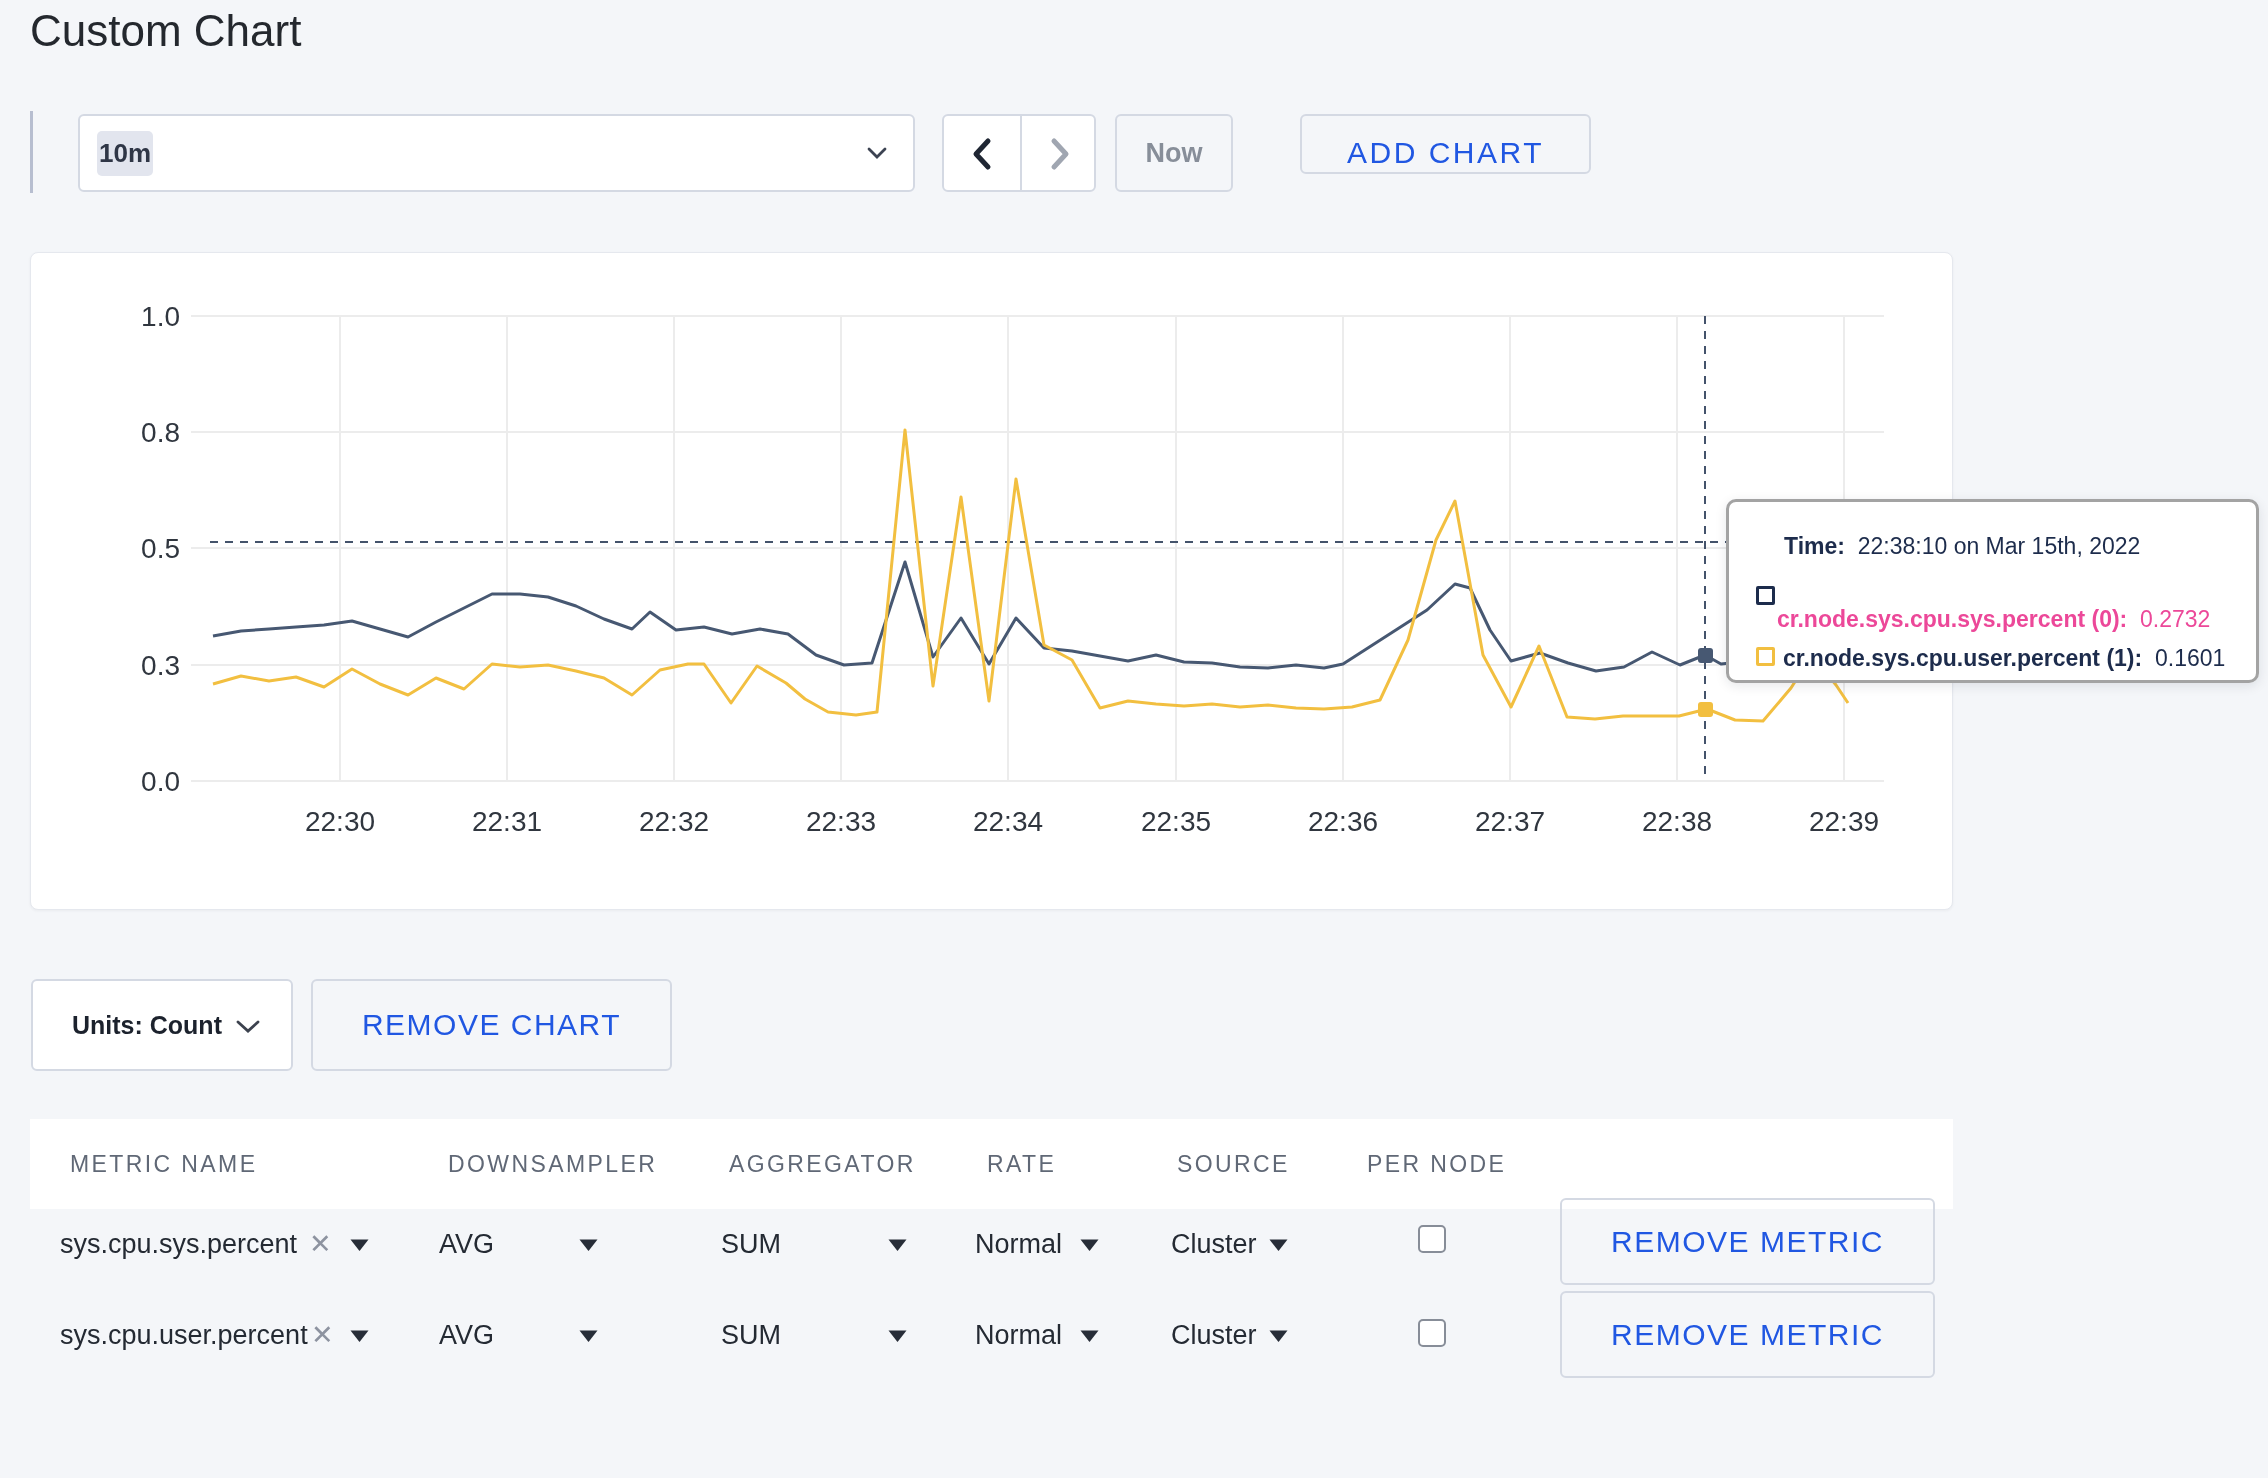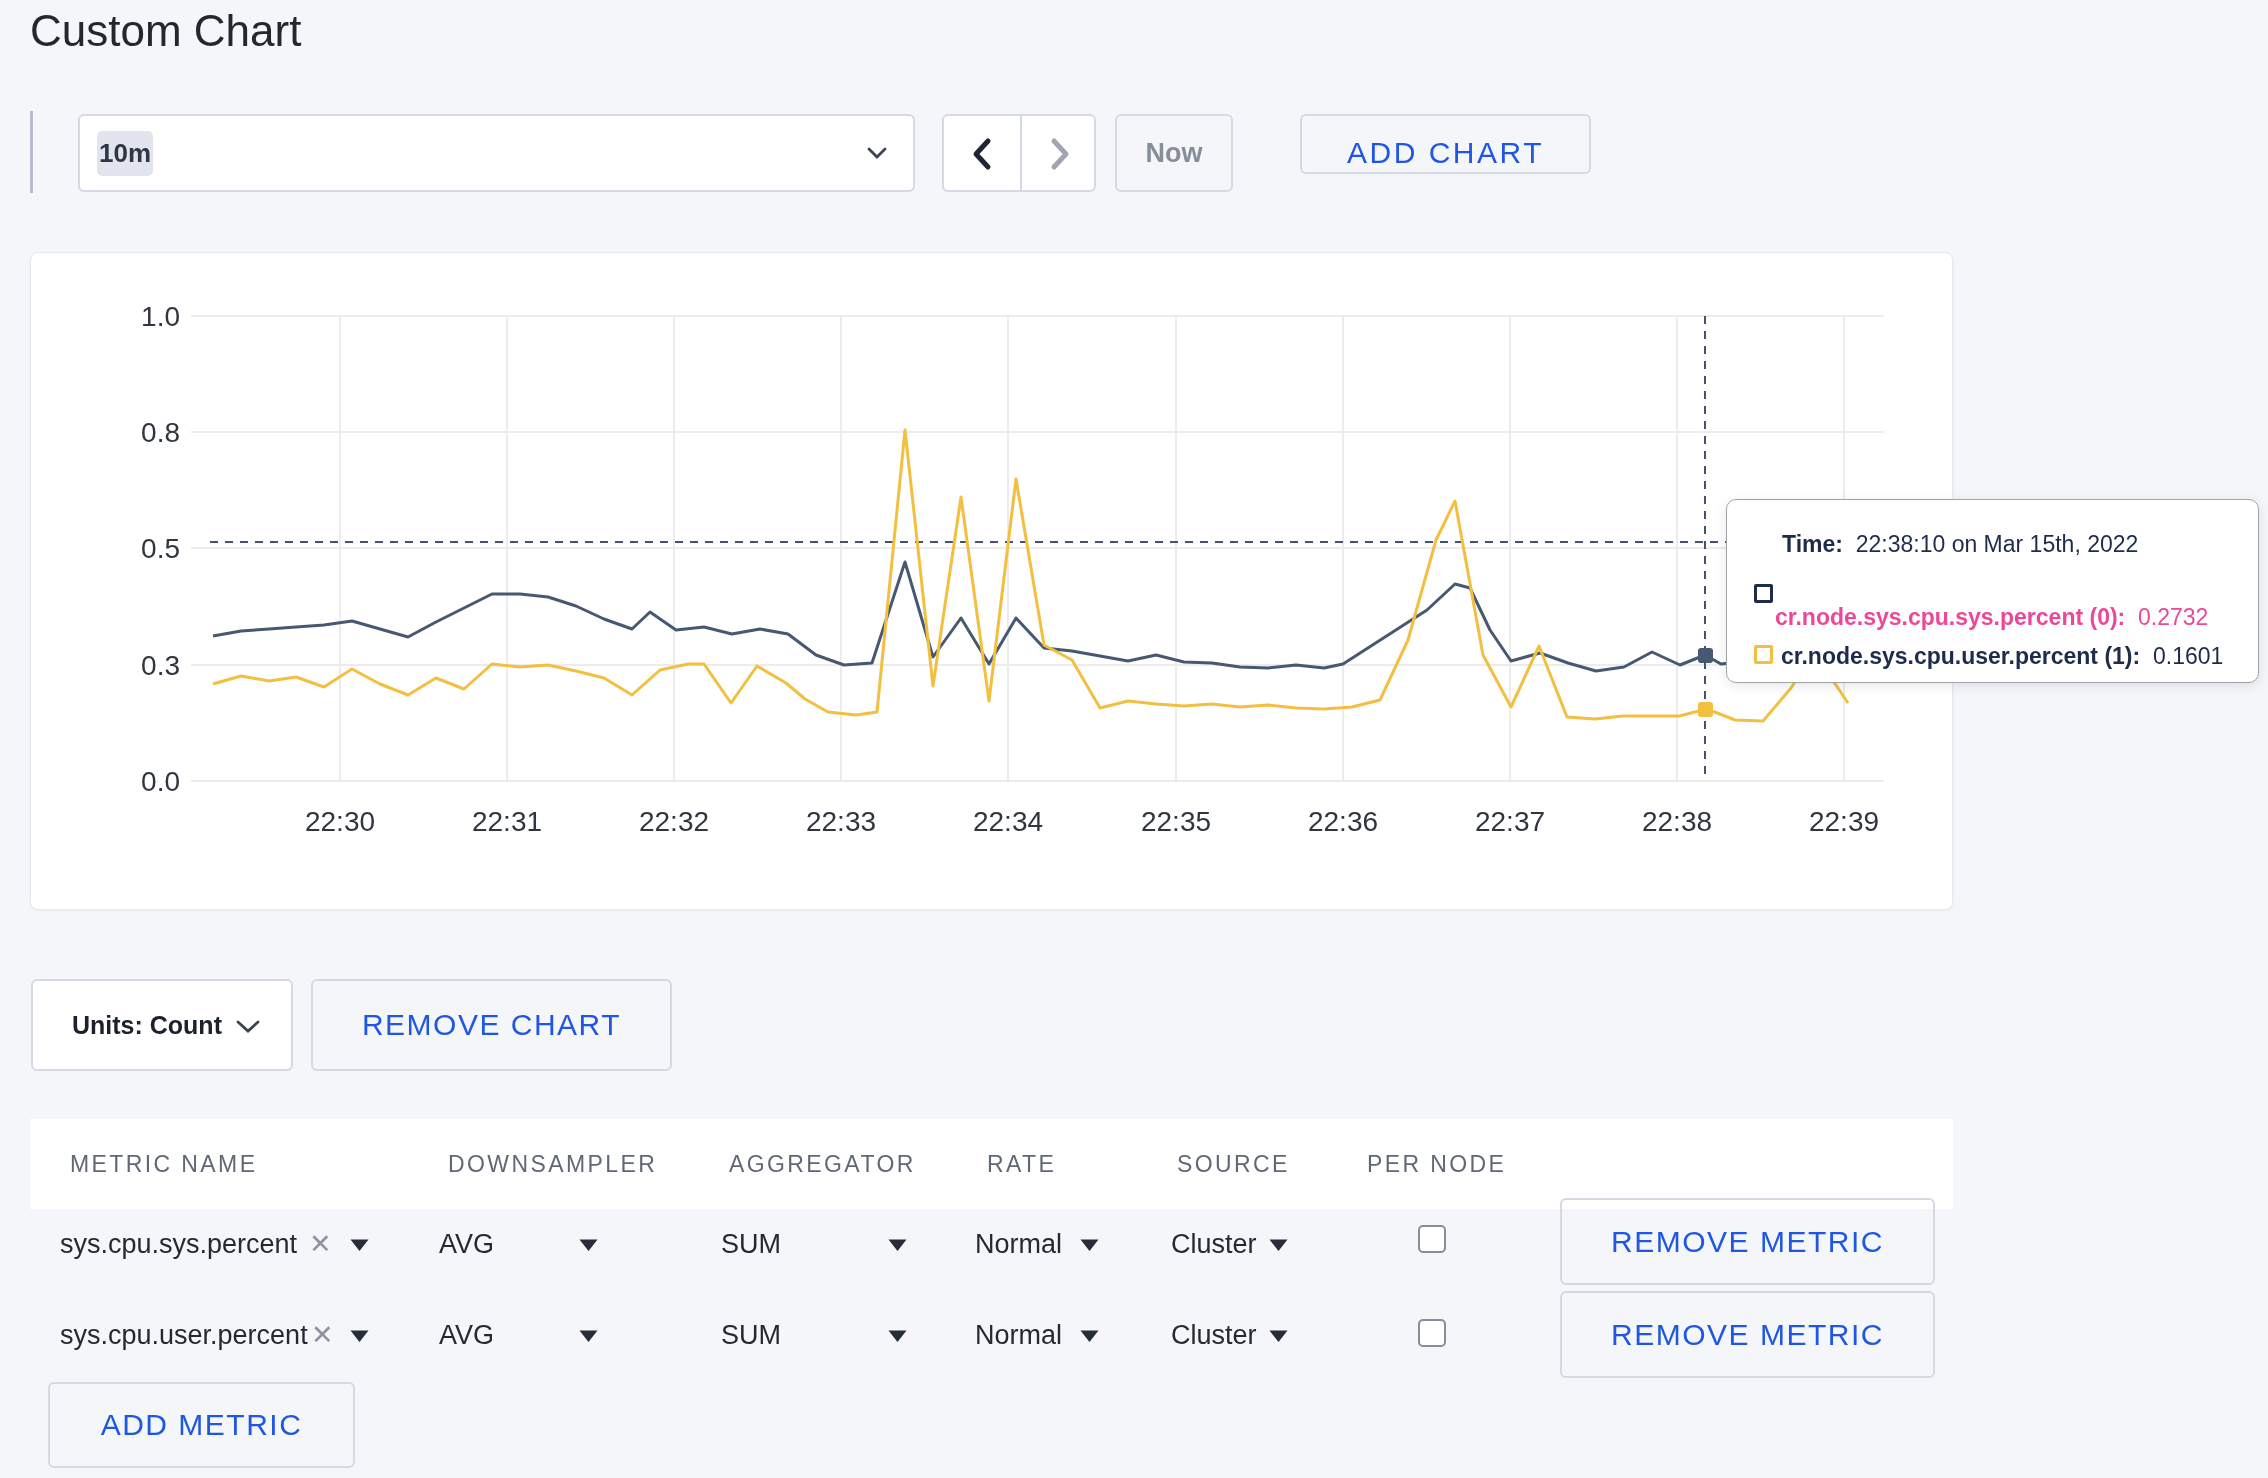--- a/index.html
+++ b/index.html
@@ -72,21 +72,21 @@
     <text x="1677" y="831" text-anchor="middle" font-size="28" fill="#30363f">22:38</text>
     <text x="1844" y="831" text-anchor="middle" font-size="28" fill="#30363f">22:39</text>
     <line x1="210" y1="542" x2="1884" y2="542" stroke="#44536b" stroke-width="2" stroke-dasharray="8 7"></line>
     <line x1="1705" y1="316" x2="1705" y2="781" stroke="#44536b" stroke-width="2" stroke-dasharray="8 7"></line>
     <polyline points="213,636 241,631 269,629 296,627 324,625 352,621 380,629 408,637 436,622 464,608 492,594 520,594 548,597 576,606 604,619 632,629 650,612 676,630 704,627 732,634 760,629 788,634 816,655 844,665 872,663 905,562 933,657 961,618 989,664 1016,618 1044,648 1072,651 1100,656 1128,661 1156,655 1184,662 1212,663 1240,667 1268,668 1296,665 1324,668 1343,664 1371,646 1399,628 1427,610 1455,584 1470,588 1490,630 1511,661 1540,653 1568,663 1596,671 1624,667 1652,652 1680,665 1705,655 1721,664 1749,661 1777,657 1805,659 1833,657 1848,658" fill="none" stroke="#475872" stroke-width="3" stroke-linejoin="round"></polyline>
     <polyline points="213,684 241,676 269,681 296,677 324,687 352,669 380,684 408,695 436,678 464,689 492,664 520,667 548,665 576,671 604,678 632,695 660,670 688,664 704,664 731,703 757,666 786,683 805,699 828,712 856,715 877,712 905,430 933,686 961,497 989,701 1016,479 1044,645 1072,660 1100,708 1128,701 1156,704 1184,706 1212,704 1240,707 1268,705 1296,708 1324,709 1352,707 1380,700 1408,640 1436,540 1455,501 1483,655 1511,707 1539,646 1567,717 1595,719 1623,716 1651,716 1679,716 1707,709 1735,720 1763,721 1791,688 1812,655 1836,685 1848,703" fill="none" stroke="#f2bf40" stroke-width="3" stroke-linejoin="round"></polyline>
     <rect x="1698" y="648" width="15" height="15" rx="3" fill="#475872"></rect>
     <rect x="1698" y="702" width="15" height="15" rx="3" fill="#f2bf40"></rect>
   </svg>
 
-  <div class="abs" style="left:1726px; top:499px; width:533px; height:184px; background:#ffffff; border:1px solid #a3a3a3; border-radius:10px; box-shadow:0 3px 12px rgba(20,30,50,0.10);">
+  <div class="abs" style="left:1726px; top:499px; width:533px; height:184px; background:#ffffff; border:3px solid #a3a3a3; border-radius:10px; box-shadow:0 3px 12px rgba(20,30,50,0.10);">
     <div class="abs" style="left:55px; top:31px; font-size:23px; color:#1d2c4c; white-space:nowrap;"><b>Time:</b>&nbsp;&nbsp;<span>22:38:10 on Mar 15th, 2022</span></div>
     <div class="abs" style="left:27px; top:84px; width:19px; height:19px; border:3.5px solid #1d2c4c; border-radius:2px;"></div>
     <div class="abs" style="left:48px; top:82px; font-size:23px; color:#ec4899; white-space:nowrap;margin-top:22px;"><b>cr.node.sys.cpu.sys.percent (0):</b>&nbsp; 0.2732</div>
     <div class="abs" style="left:27px; top:145px; width:19px; height:19px; border:3.5px solid #f2bf40; border-radius:2px;"></div>
     <div class="abs" style="left:54px; top:143px; font-size:23px; color:#1d2c4c; white-space:nowrap;"><b>cr.node.sys.cpu.user.percent (1):</b>&nbsp; 0.1601</div>
   </div>
 
   <div class="abs box" style="left:31px; top:979px; width:262px; height:92px; background:#ffffff;">
     <div class="abs" style="left:39px; top:0; height:88px; line-height:88px; font-size:25px; font-weight:700; color:#1c222d;">Units: Count</div>
     <svg class="abs" style="left:201px; top:37px;" width="28" height="18" viewBox="0 0 28 18">
@@ -151,15 +151,14 @@
     </svg>
   <div class="abs cb" style="left:1418px; top:1319px;"></div>
   <div class="abs box btnblue" style="left:1560px; top:1291px; width:375px; height:87px; text-align:center; line-height:83px;">REMOVE METRIC</div>
 
   <style>
     .rowtx { font-size:27px; color:#242a33; height:36px; line-height:36px; white-space:nowrap; }
     .x-ic  { font-size:27px; color:#8d93a0; height:36px; line-height:36px; }
     .cb    { width:28px; height:28px; background:#ffffff; border:2px solid #878d98; border-radius:5px; }
   </style>
 
-  <div class="abs box btnblue" style="left:48px; top:1382px; width:307px; height:86px; text-align:center; line-height:82px;">ADD METRIC</div>
 
 </div>
 
 </body></html>

